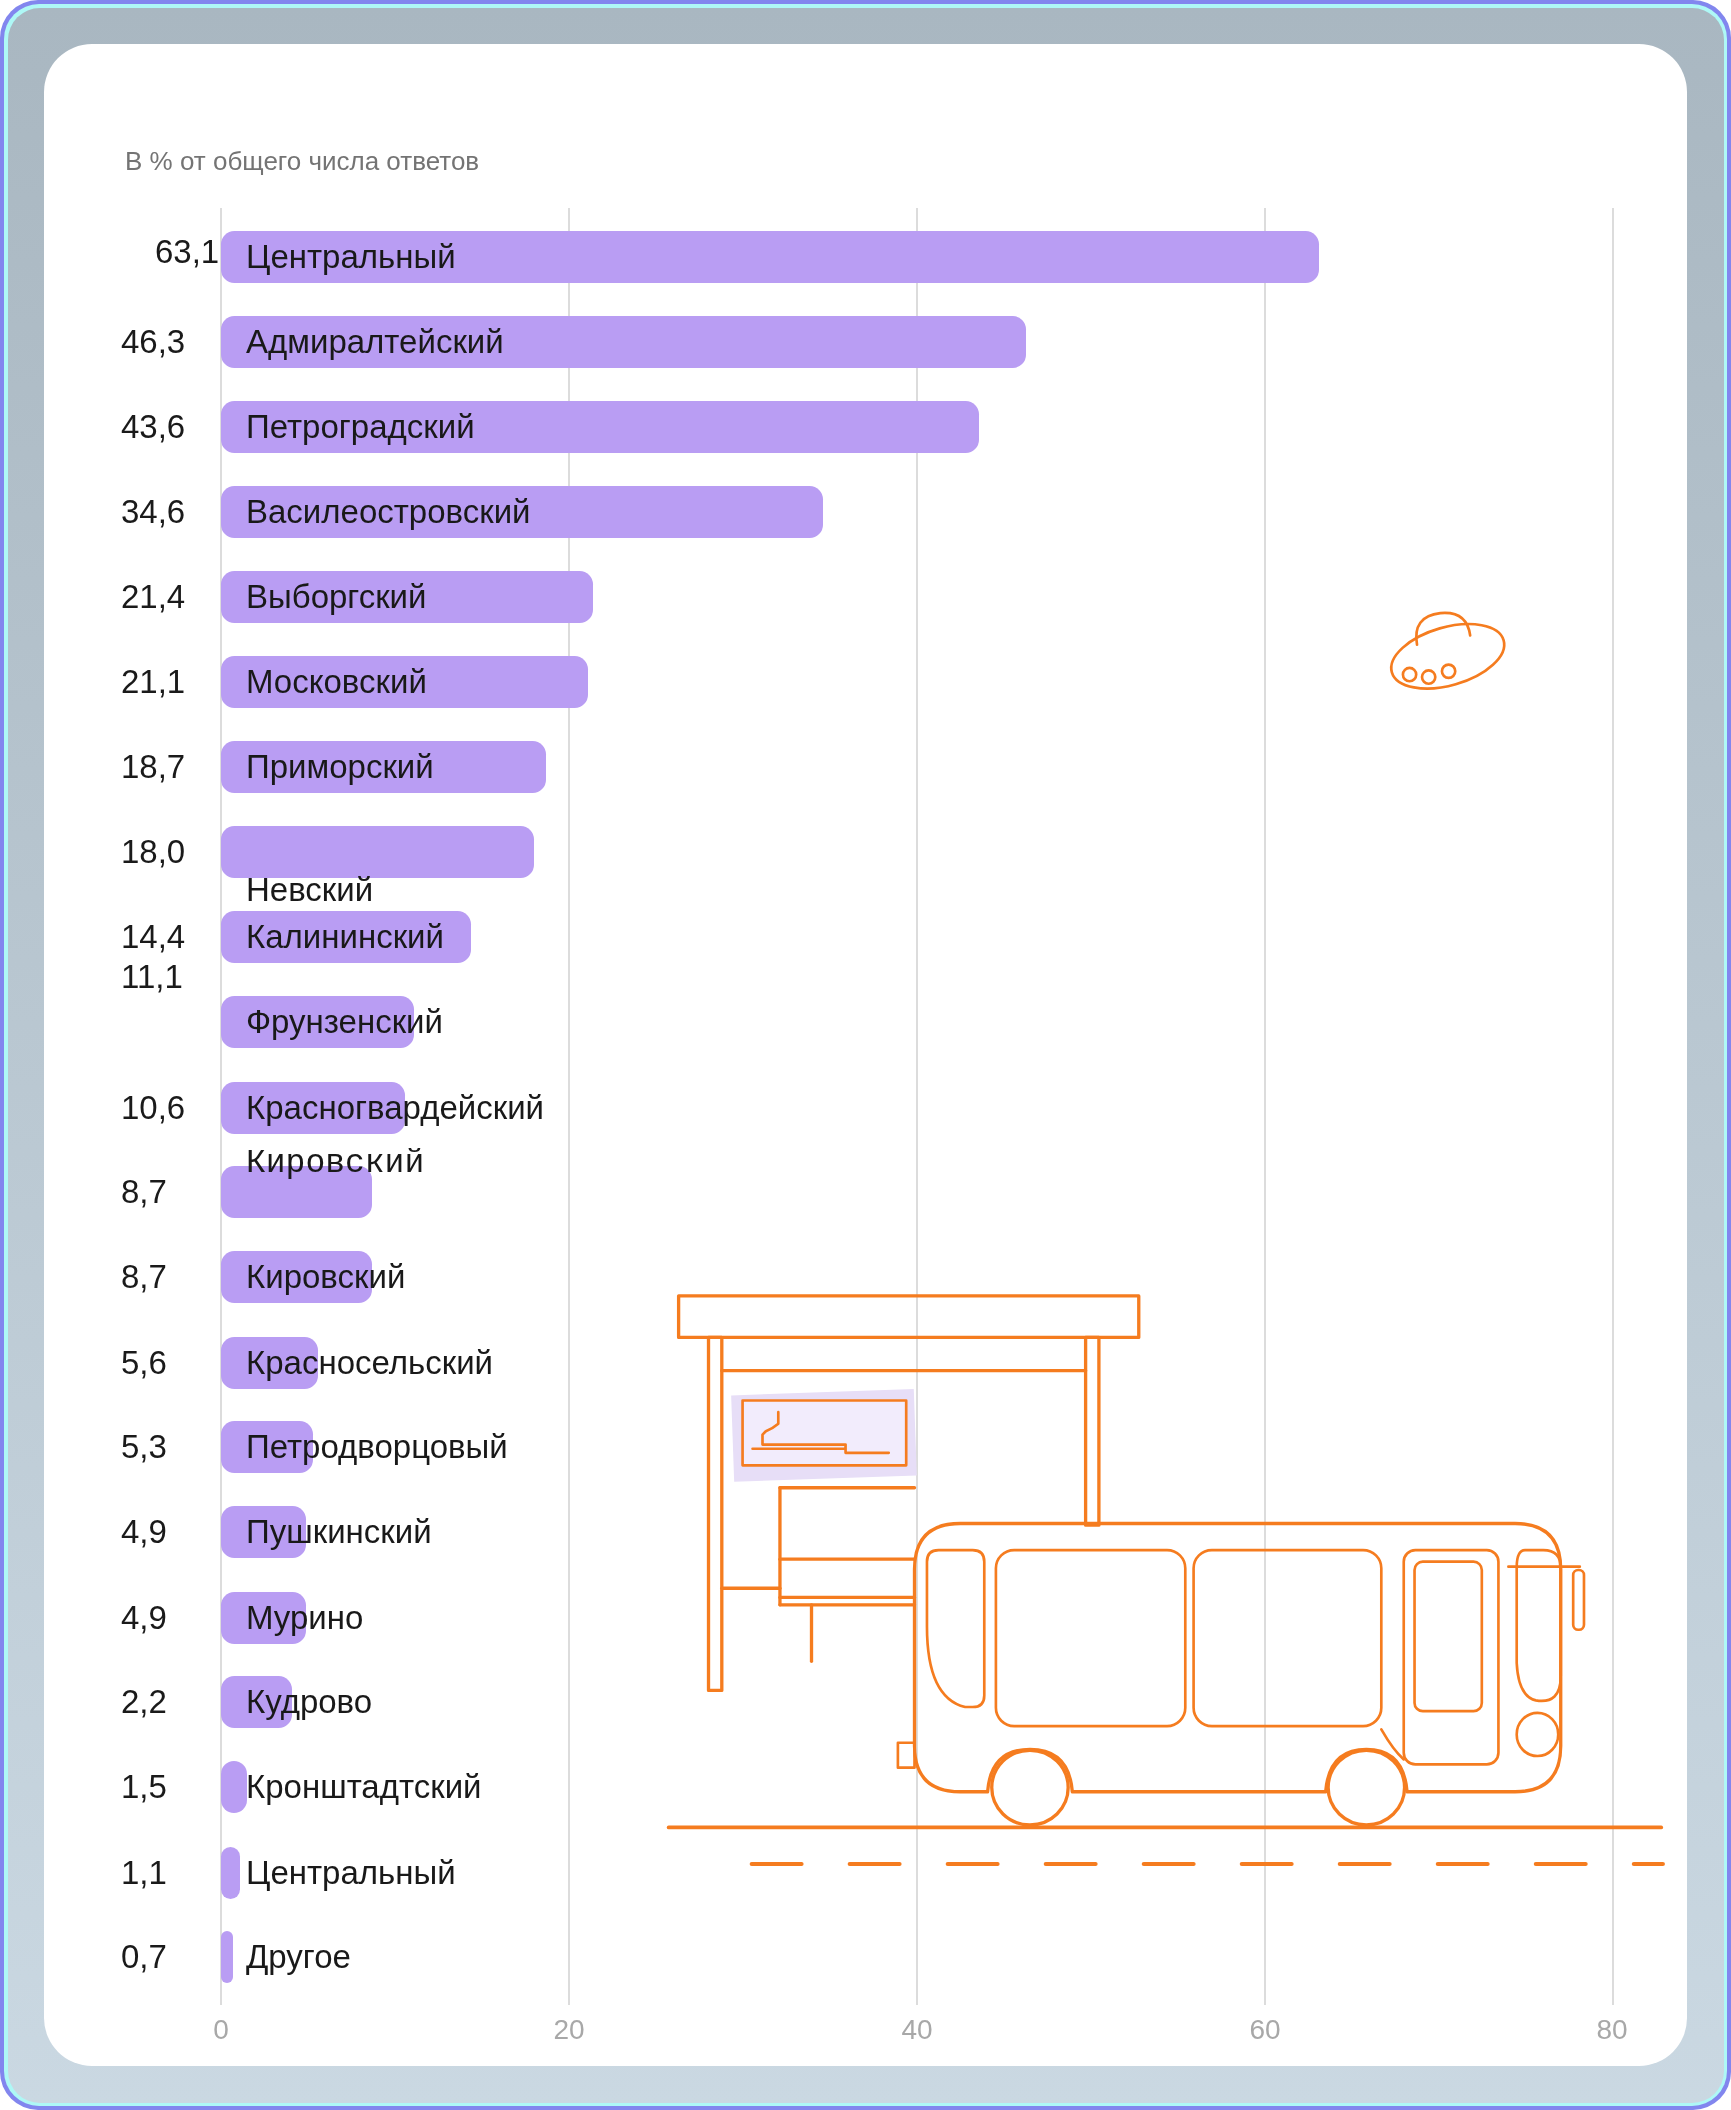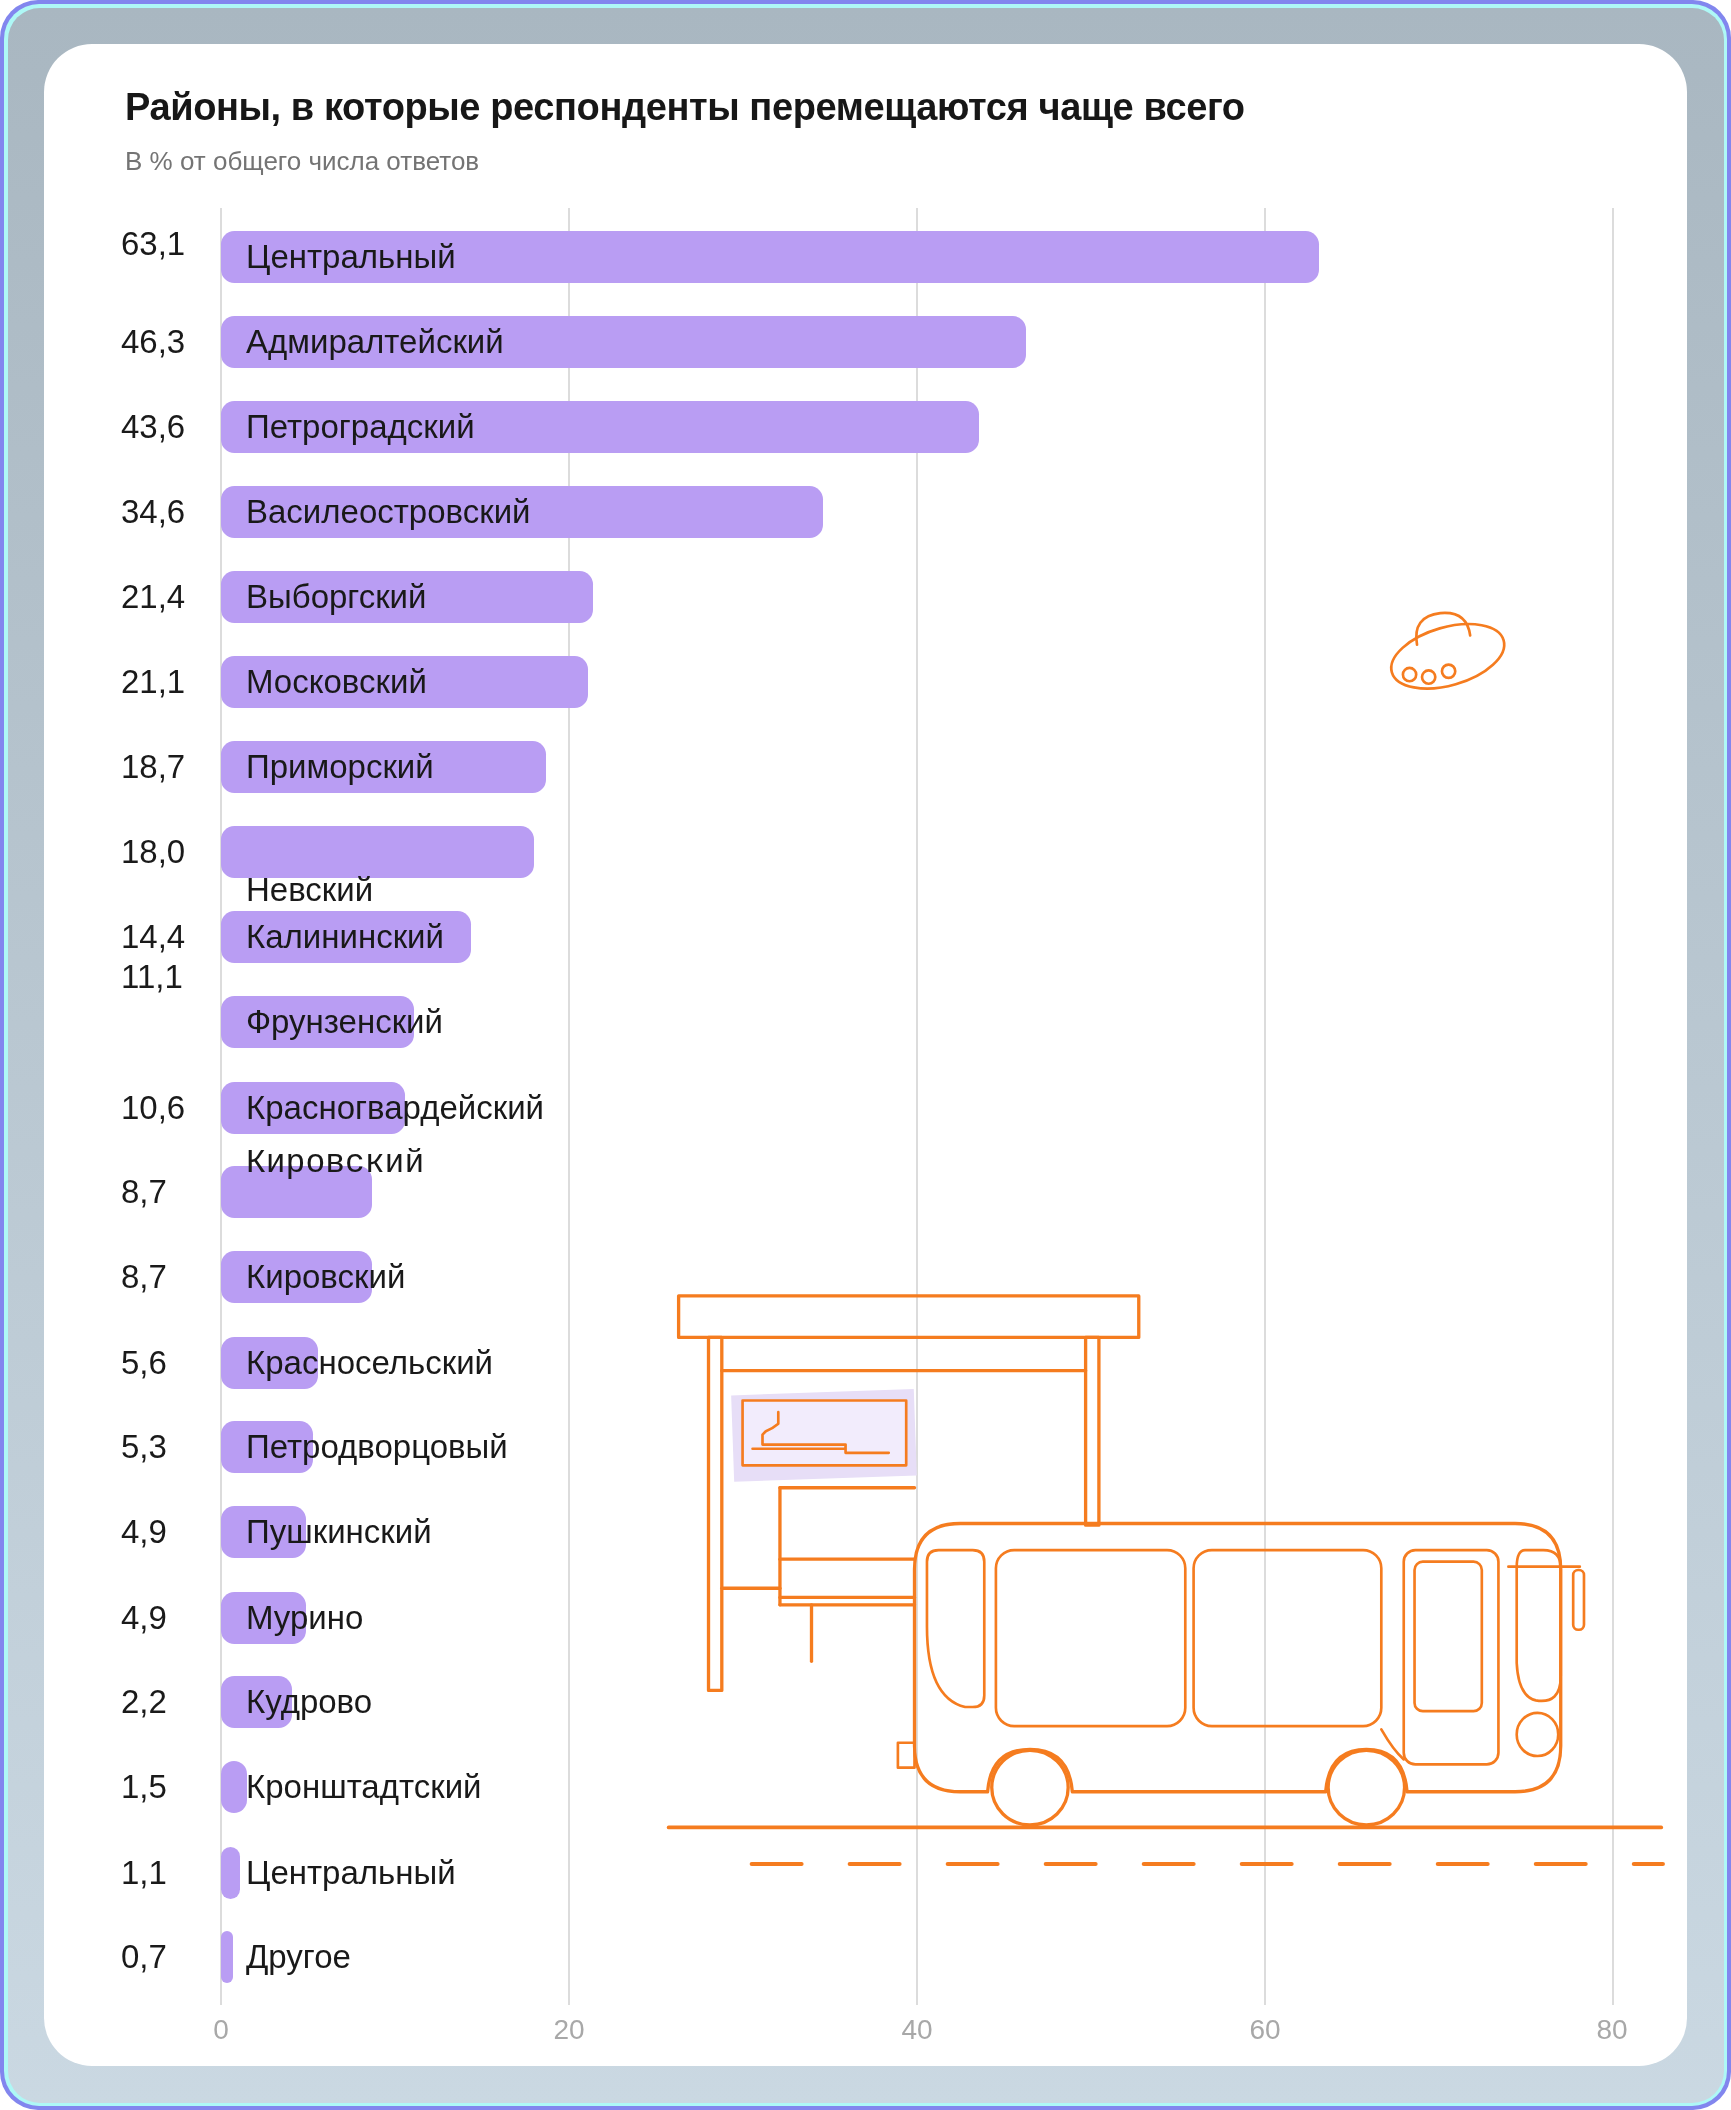--- a/index.html
+++ b/index.html
@@ -22,32 +22,31 @@
 </style>
 </head>
 <body>
 
 <div class="canvas">
   <div class="f1"></div>
   <div class="f2"></div>
   <div class="f3"></div>
   <div class="card"></div>
 
-  <div class="title">Районы, в которые респонденты перемещаются чаще всего</div>
   <div class="subtitle">В % от общего числа ответов</div>
 
   <div id="gridlines">
       <div class="gridline" style="left: 220px;"></div>
       <div class="gridline" style="left: 568px;"></div>
       <div class="gridline" style="left: 916px;"></div>
       <div class="gridline" style="left: 1264px;"></div>
       <div class="gridline" style="left: 1612px;"></div>
     </div>
   <div id="rows">
-      <div class="val" style="top: 218px;">63,1</div>
+      <div class="val" style="top: 226px; margin-left: 34px;">63,1</div>
       <div class="bar" style="top: 231px; width: 1098px;"></div>
       <div class="cat" style="top: 231px;">Центральный</div>
       <div class="val" style="top: 316px;">46,3</div>
       <div class="bar" style="top: 316px; width: 805px;"></div>
       <div class="cat" style="top: 316px;">Адмиралтейский</div>
       <div class="val" style="top: 401px;">43,6</div>
       <div class="bar" style="top: 401px; width: 758px;"></div>
       <div class="cat" style="top: 401px;">Петроградский</div>
       <div class="val" style="top: 486px;">34,6</div>
       <div class="bar" style="top: 486px; width: 602px;"></div>

